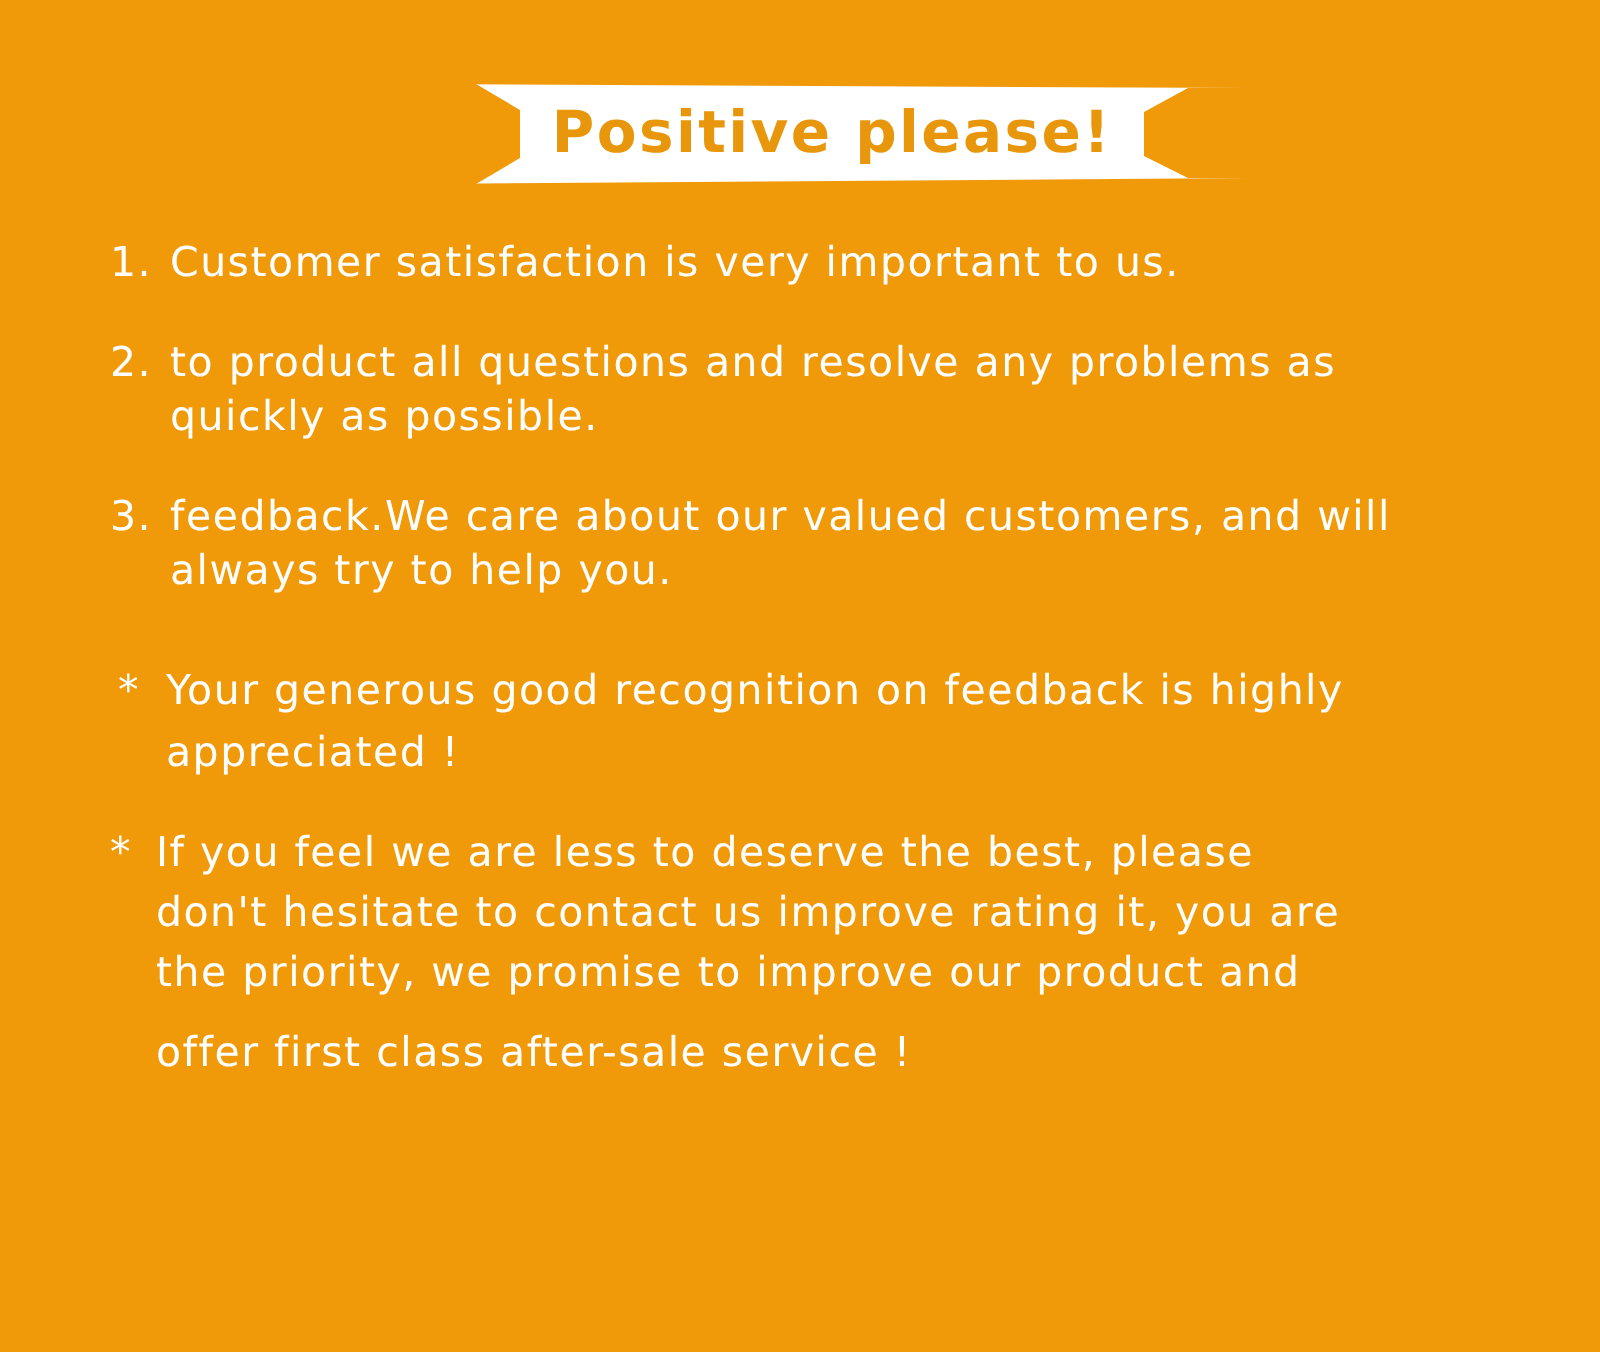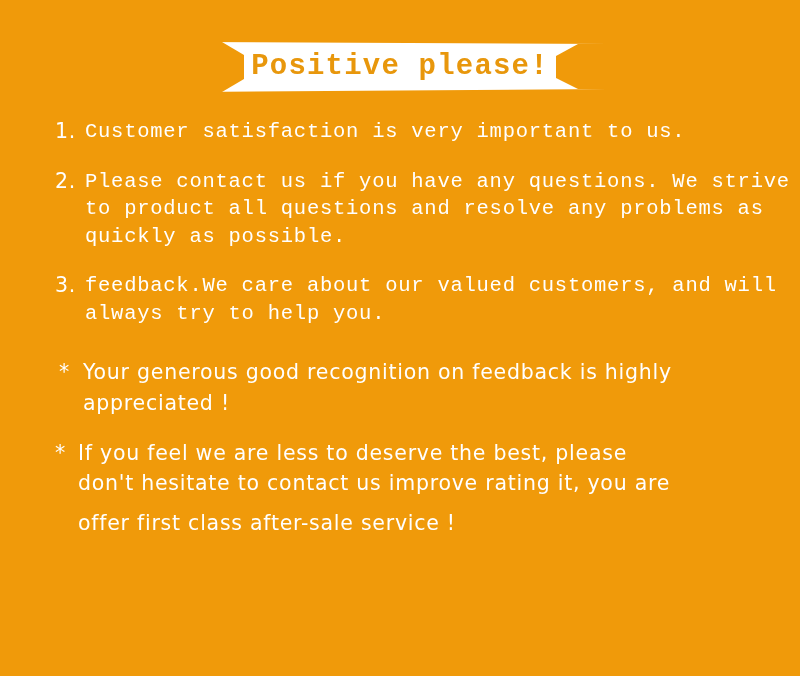--- a/index.html
+++ b/index.html
@@ -11,25 +11,24 @@
     height: 676px;
     background: #f09a0a;
     font-family: "DejaVu Sans", sans-serif;
     overflow: hidden;
     position: relative;
   }
 
   
   .banner-wrap {
     position: absolute;
-    left: 192px;
+    left: 208px;
     top: 42px;
     width: 416px;
     height: 50px;
-    font-family: Liberation Mono, monospace;
   }
   .banner-svg {
     position: absolute;
     inset: 0;
     width: 100%;
     height: 100%;
     display: block;
   }
   .banner-title {
     position: absolute;
@@ -64,21 +63,20 @@
     margin-bottom: 22px;
     padding-right: 8px;
   }
   .num-item .marker {
     position: absolute;
     left: 55px;
     top: 0;
   }
   .num-item .lines > div {
     white-space: nowrap;
-    font-family: Liberation Mono, monospace;
   }
 
   .star-item {
     position: relative;
     color: #ffffff;
     font-size: 20.5px;
     letter-spacing: 0.75px;
     line-height: 31px;
     padding-right: 8px;
   }
@@ -123,21 +121,20 @@
   <div class="num-item">
     <span class="marker">1.</span>
     <div class="lines">
       <div>Customer satisfaction is very important to us.</div>
     </div>
   </div>
 
   <div class="num-item">
     <span class="marker">2.</span>
     <div class="lines">
-      <div>Please contact us if you have any questions. We strive</div>
       <div>to product all questions and resolve any problems as</div>
       <div>quickly as possible.</div>
     </div>
   </div>
 
   <div class="num-item">
     <span class="marker">3.</span>
     <div class="lines">
       <div>feedback.We care about our valued customers, and will</div>
       <div>always try to help you.</div>
@@ -150,17 +147,18 @@
       <div>Your generous good recognition on feedback is highly</div>
       <div>appreciated !</div>
     </div>
   </div>
 
   <div class="star-item star-b">
     <span class="marker">*</span>
     <div class="lines">
       <div>If you feel we are less to deserve the best, please</div>
       <div>don't hesitate to contact us improve rating it, you are</div>
+      <div>the priority, we promise to improve our product and</div>
       <div class="spaced">offer first class after-sale service !</div>
     </div>
   </div>
 
 </div>
 
 </body></html>

